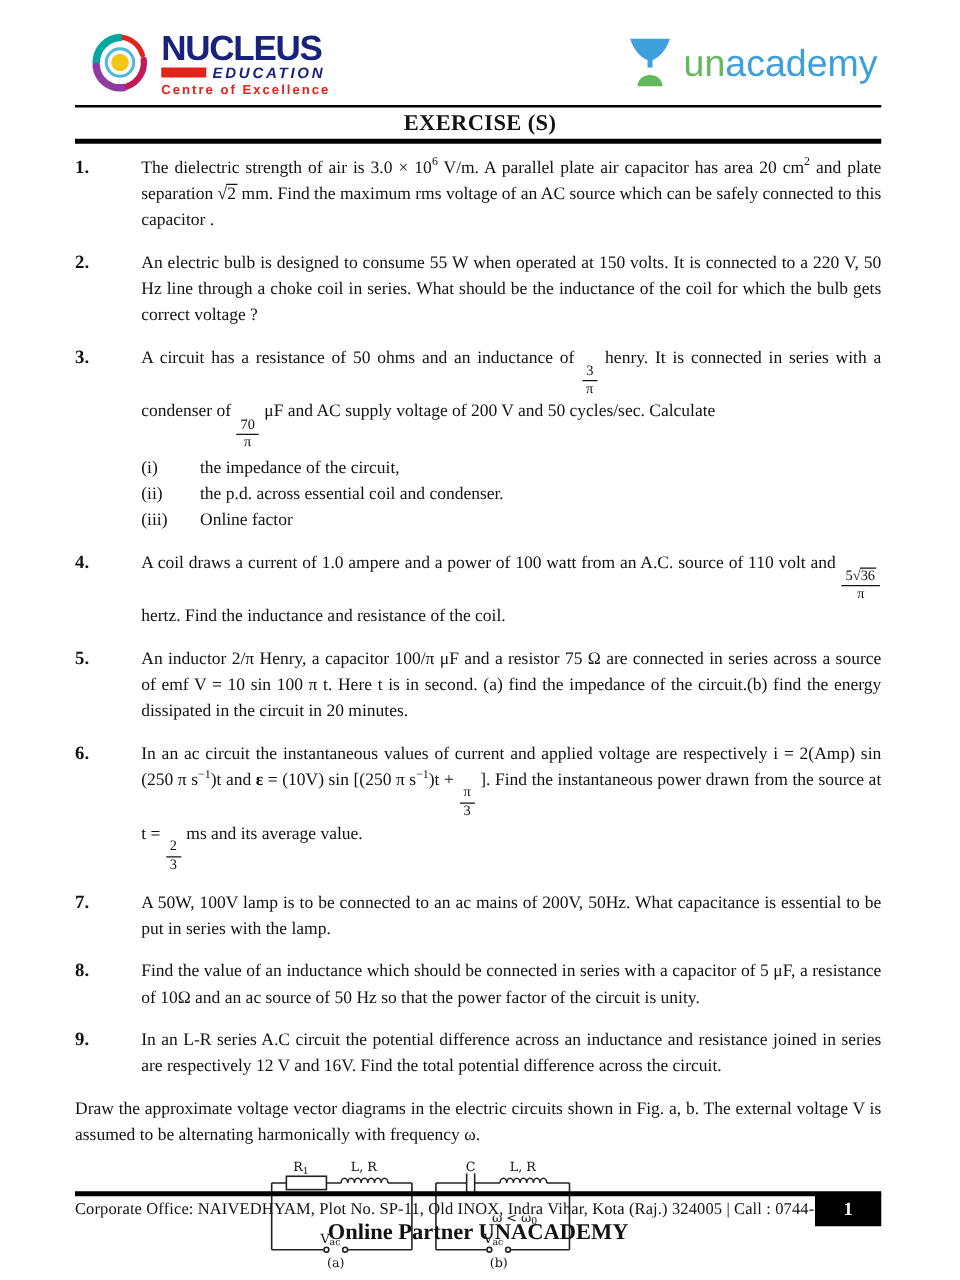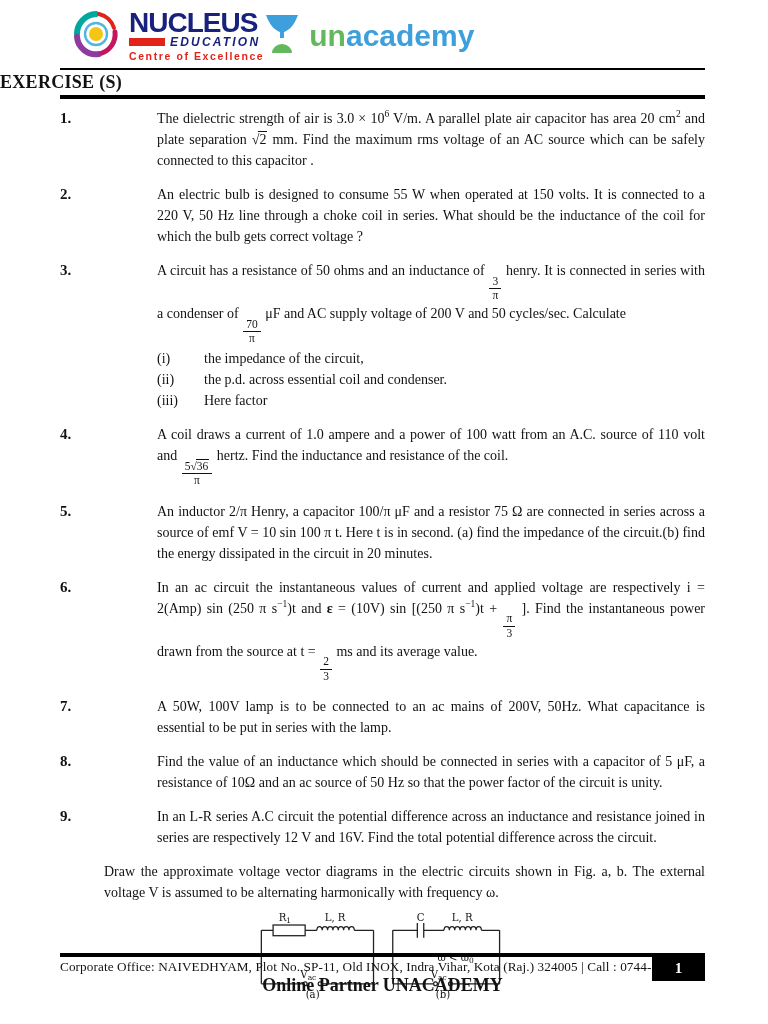--- a/index.html
+++ b/index.html
@@ -1,42 +1,42 @@
 <!DOCTYPE html>
 <html><head>
 <meta charset="utf-8">
 <style>
   html,body{margin:0;padding:0;background:#e8e8e8;}
   .page{
     width:768px;height:1024px;position:relative;background:#ffffff;
     font-family:"Liberation Serif", serif;color:#121212;margin:0 auto;overflow:hidden;
   }
   
-  .header{display:flex;justify-content:flex-start;align-items:center;
-    padding:8px 66px 2px 70px;height:56px;}
+  .header{display:flex;justify-content:space-between;align-items:center;
+    padding:24px 66px 2px 70px;height:56px;}
   .brand{display:flex;align-items:center;gap:7px;}
   .brand-text{display:flex;flex-direction:column;font-family:"Liberation Sans", sans-serif;}
   .brand-name{font-weight:bold;font-size:28px;line-height:24px;color:#18227c;letter-spacing:-1px;}
   .brand-row2{display:flex;align-items:center;gap:5px;margin-top:0px;}
   .red-bar{width:36px;height:8px;background:#e2231a;}
   .brand-edu{font-weight:bold;font-size:12px;color:#18227c;letter-spacing:2.2px;font-style:italic;}
   .brand-tag{font-weight:bold;font-size:10.5px;color:#e2231a;letter-spacing:1.6px;margin-top:1px;}
   .partner{display:flex;align-items:center;gap:9px;}
-  .partner-text{font-family:"Liberation Sans", sans-serif;font-size:30px;letter-spacing:0px;font-weight:bold;}
+  .partner-text{font-family:"Liberation Sans", sans-serif;font-size:30px;letter-spacing:0px;}
   .partner-text .un{color:#62b85a;}
   .partner-text .academy{color:#3d9fdb;}
   
   .rule-thin{height:2px;background:#000;margin:2px 63px 0 60px;}
-  .title{text-align:left;font-weight:bold;font-size:18px;margin:2px 0 2px 0;letter-spacing:0.3px;}
+  .title{text-align:center;font-weight:bold;font-size:18px;margin:2px 0 2px 0;letter-spacing:0.3px;}
   .rule-thick{height:4px;background:#000;margin:0 63px 0 60px;}
   
   .questions{padding:9px 63px 0 60px;}
   .q{display:flex;margin-bottom:13px;}
   .q-num{width:53px;flex:none;font-weight:bold;font-size:15px;line-height:21px;}
-  .q-body{flex:1;text-align:justify;font-size:14px;line-height:21px;margin-left:44px;}
+  .q-body{flex:1;text-align:justify;font-size:14px;line-height:21px;}
   .q-items{margin-top:2px;}
   .q-item{display:flex;text-align:left;}
   .q-item-label{width:47px;flex:none;}
   sup{font-size:9.5px;vertical-align:super;line-height:0;}
   .frac{display:inline-flex;flex-direction:column;align-items:center;
     vertical-align:-0.85em;font-size:11.5px;line-height:1.18;padding:0 1px;text-align:center;}
   .frac .num{border-bottom:1.2px solid #121212;padding:0 3px;}
   .frac .den{padding:0 2px;}
   .sqrt{white-space:nowrap;}
   .sqrt .rad{letter-spacing:-1px;}
@@ -119,21 +119,21 @@
             <div class="q-item">
               <span class="q-item-label">(i)</span>
               <span>the impedance of the circuit,</span>
             </div>
             <div class="q-item">
               <span class="q-item-label">(ii)</span>
               <span>the p.d. across essential coil and condenser.</span>
             </div>
             <div class="q-item">
               <span class="q-item-label">(iii)</span>
-              <span>Here factor</span>
+              <span>Online factor</span>
             </div>
           </div></div>
       </div>
       <div class="q">
         <div class="q-num">4.</div>
         <div class="q-body">A coil draws a current of 1.0 ampere and a power of 100 watt from an A.C. source of 110 volt and <span class="frac">
             <span class="num">5<span class="sqrt"><span class="rad">√</span><span class="sqrt-arg">36</span></span></span>
             <span class="den">π</span>
           </span> hertz. Find the inductance and resistance of the coil.</div>
       </div>

